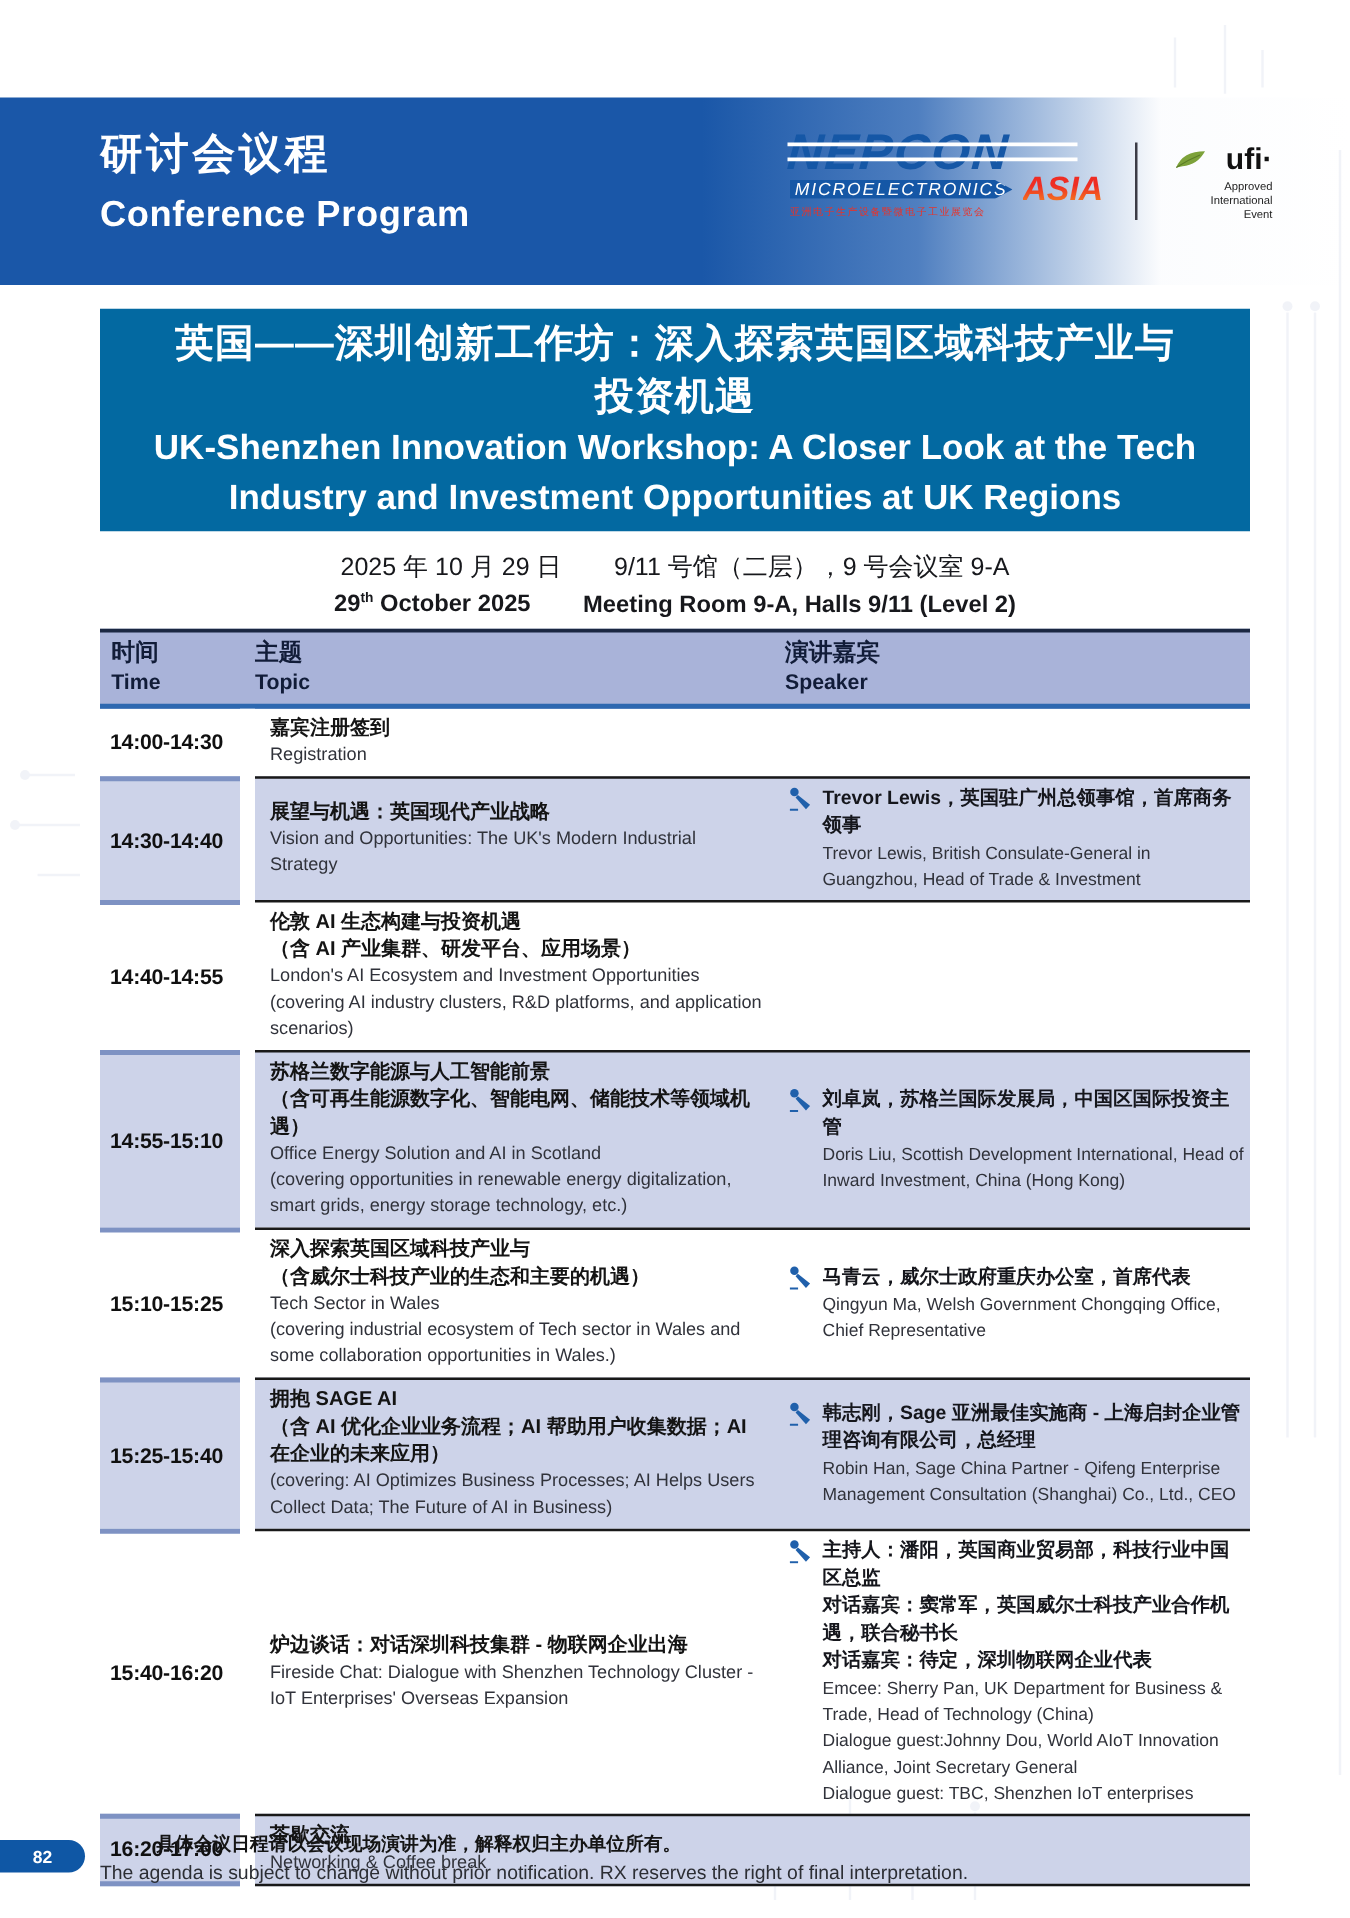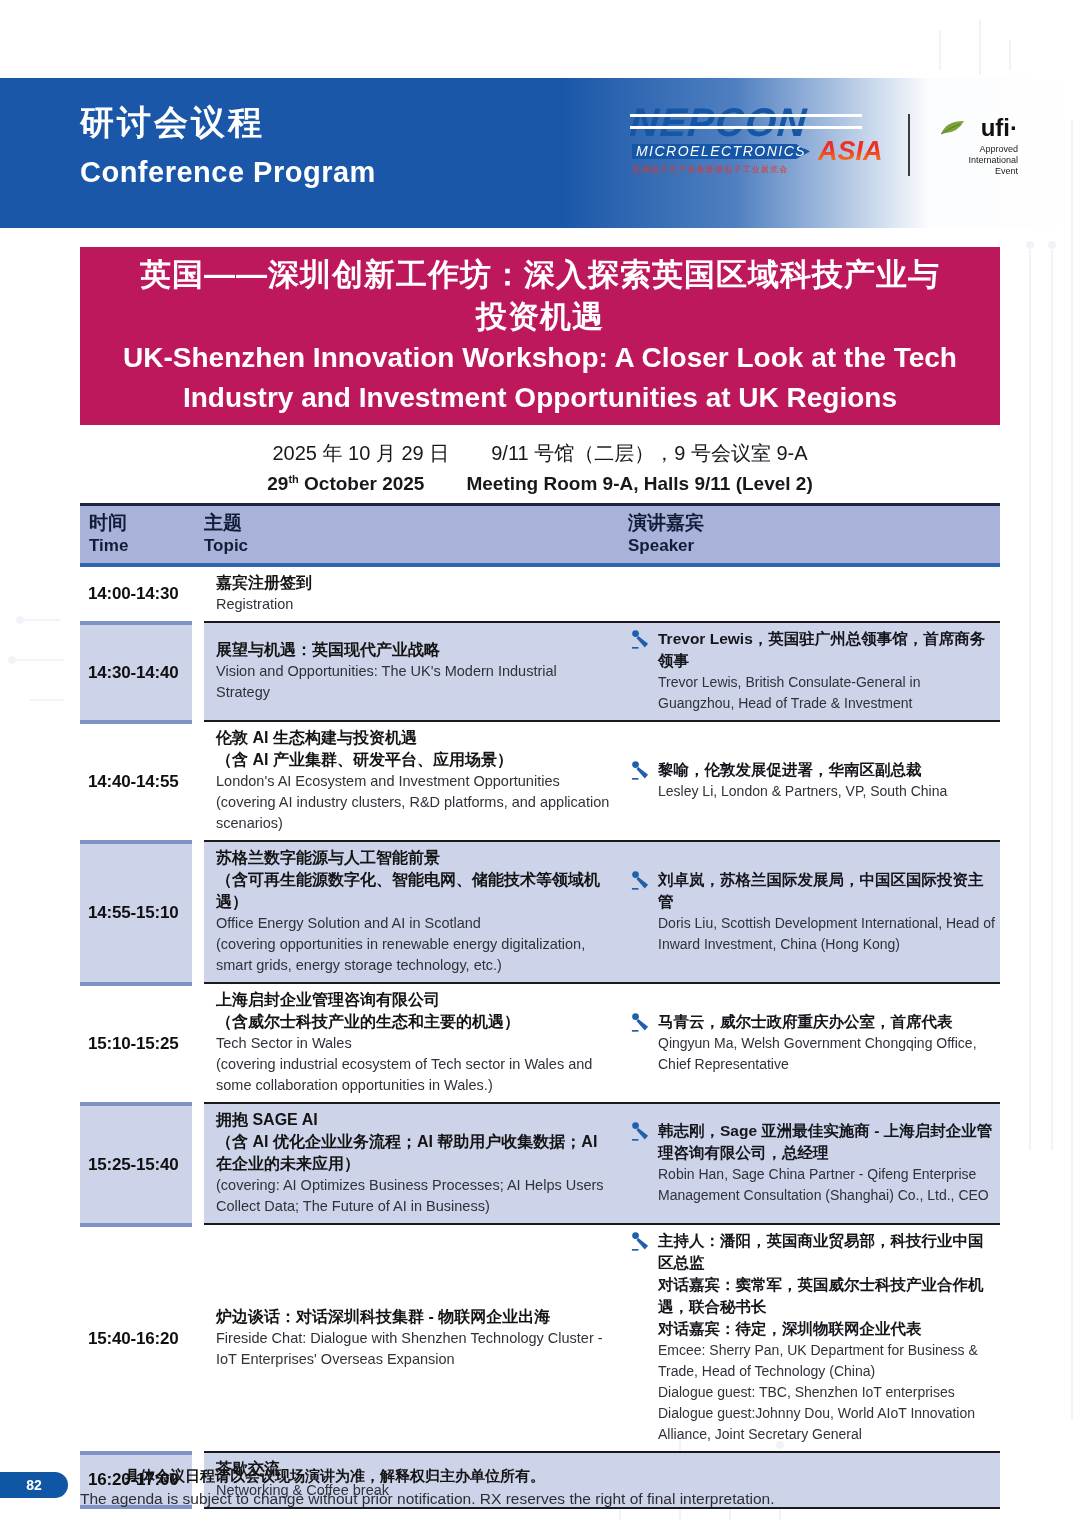--- a/index.html
+++ b/index.html
@@ -29,21 +29,21 @@
   .asia-word { position:absolute; left:188px; top:34px; font-size:27px; font-weight:bold; font-style:italic; color:#e8332a;
                background:linear-gradient(180deg,#ee2d24 40%,#f7941d 100%); -webkit-background-clip:text; background-clip:text; -webkit-text-fill-color:transparent; }
   .nepcon-tagline { position:absolute; left:2px; top:62px; color:#e8332a; font-size:8px; letter-spacing:1.2px; white-space:nowrap; }
   .logo-divider { width:2px; height:62px; background:#3c3c46; }
   .ufi { width:92px; text-align:right; }
   .ufi-top { display:flex; align-items:center; justify-content:flex-end; gap:15px; }
   .ufi-word { font-size:24px; font-weight:bold; color:#111111; letter-spacing:0; }
   .ufi-lines { margin-top:2px; font-size:9px; color:#222222; line-height:11px; }
 
   
-  .banner { position:absolute; left:80px; top:247px; width:920px; height:178px; background:#be185d; color:#ffffff;
+  .banner { position:absolute; left:80px; top:247px; width:920px; height:178px; background:#0369a1; color:#ffffff;
             display:flex; flex-direction:column; justify-content:center; align-items:center; text-align:left; }
   .banner-zh { font-size:31px; font-weight:bold; line-height:42px; letter-spacing:1px; }
   .banner-en { font-size:28px; font-weight:bold; line-height:40px; }
 
   
   .meta { position:absolute; left:80px; top:440px; width:920px; text-align:center; color:#17181c; }
   .meta-line1 { font-size:20px; font-weight:normal; }
   .meta-line2 { font-size:19px; font-weight:bold; margin-top:6px; }
   .meta-gap { display:inline-block; width:42px; }
   .sup { font-size:11px; vertical-align:super; }
@@ -218,31 +218,20 @@
         <div class="row">
     <div class="cell-time">14:40-14:55</div>
     <div class="cell-gap"></div>
     <div class="cell-main">
       <div class="cell-topic">
               <div class="t-zh">伦敦 AI 生态构建与投资机遇</div>
               <div class="t-zh">（含 AI 产业集群、研发平台、应用场景）</div>
               <div class="t-en">London's AI Ecosystem and Investment Opportunities</div>
               <div class="t-en">(covering AI industry clusters, R&amp;D platforms, and application scenarios)</div>
             </div>
-      <div class="cell-speaker">
-              <div class="speaker-inner">
-                <svg class="mic-icon" viewBox="0 0 26 26" xmlns="http://www.w3.org/2000/svg">
-                  <circle cx="7.2" cy="6" r="4.4" fill="#2060ab"></circle>
-                  <path d="M10.8 9.2 L23.5 19.2 L19.2 24 L8.4 11.8 Z" fill="#2060ab"></path>
-                  <path d="M2.5 24.5 L11 24.5" stroke="#2060ab" stroke-width="2.2"></path>
-                </svg>
-                <div class="s-zh">黎喻，伦敦发展促进署，华南区副总裁</div>
-                <div class="s-en">Lesley Li, London &amp; Partners, VP, South China</div>
-              </div>
-            </div>
     </div>
   </div>
         <div class="row shaded">
     <div class="cell-time">14:55-15:10</div>
     <div class="cell-gap"></div>
     <div class="cell-main">
       <div class="cell-topic">
               <div class="t-zh">苏格兰数字能源与人工智能前景</div>
               <div class="t-zh">（含可再生能源数字化、智能电网、储能技术等领域机遇）</div>
               <div class="t-en">Office Energy Solution and AI in Scotland</div>
@@ -259,21 +248,21 @@
                 <div class="s-en">Doris Liu, Scottish Development International, Head of Inward Investment, China (Hong Kong)</div>
               </div>
             </div>
     </div>
   </div>
         <div class="row">
     <div class="cell-time">15:10-15:25</div>
     <div class="cell-gap"></div>
     <div class="cell-main">
       <div class="cell-topic">
-              <div class="t-zh">上海启封企业管理咨询有限公司</div>
+              <div class="t-zh">深入探索英国区域科技产业与</div>
               <div class="t-zh">（含威尔士科技产业的生态和主要的机遇）</div>
               <div class="t-en">Tech Sector in Wales</div>
               <div class="t-en">(covering industrial ecosystem of Tech sector in Wales and some collaboration opportunities in Wales.)</div>
             </div>
       <div class="cell-speaker">
               <div class="speaker-inner">
                 <svg class="mic-icon" viewBox="0 0 26 26" xmlns="http://www.w3.org/2000/svg">
                   <circle cx="7.2" cy="6" r="4.4" fill="#2060ab"></circle>
                   <path d="M10.8 9.2 L23.5 19.2 L19.2 24 L8.4 11.8 Z" fill="#2060ab"></path>
                   <path d="M2.5 24.5 L11 24.5" stroke="#2060ab" stroke-width="2.2"></path>
@@ -318,22 +307,22 @@
               <div class="speaker-inner">
                 <svg class="mic-icon" viewBox="0 0 26 26" xmlns="http://www.w3.org/2000/svg">
                   <circle cx="7.2" cy="6" r="4.4" fill="#2060ab"></circle>
                   <path d="M10.8 9.2 L23.5 19.2 L19.2 24 L8.4 11.8 Z" fill="#2060ab"></path>
                   <path d="M2.5 24.5 L11 24.5" stroke="#2060ab" stroke-width="2.2"></path>
                 </svg>
                 <div class="s-zh">主持人：潘阳，英国商业贸易部，科技行业中国区总监</div>
                 <div class="s-zh">对话嘉宾：窦常军，英国威尔士科技产业合作机遇，联合秘书长</div>
                 <div class="s-zh">对话嘉宾：待定，深圳物联网企业代表</div>
                 <div class="s-en">Emcee: Sherry Pan, UK Department for Business &amp; Trade, Head of Technology (China)</div>
+                <div class="s-en">Dialogue guest:Johnny Dou, World AIoT Innovation Alliance, Joint Secretary General</div>
                 <div class="s-en">Dialogue guest: TBC, Shenzhen IoT enterprises</div>
-                <div class="s-en">Dialogue guest:Johnny Dou, World AIoT Innovation Alliance, Joint Secretary General</div>
               </div>
             </div>
     </div>
   </div>
         <div class="row shaded last">
     <div class="cell-time">16:20-17:00</div>
     <div class="cell-gap"></div>
     <div class="cell-main">
       <div class="cell-topic">
               <div class="t-zh">茶歇交流</div>

